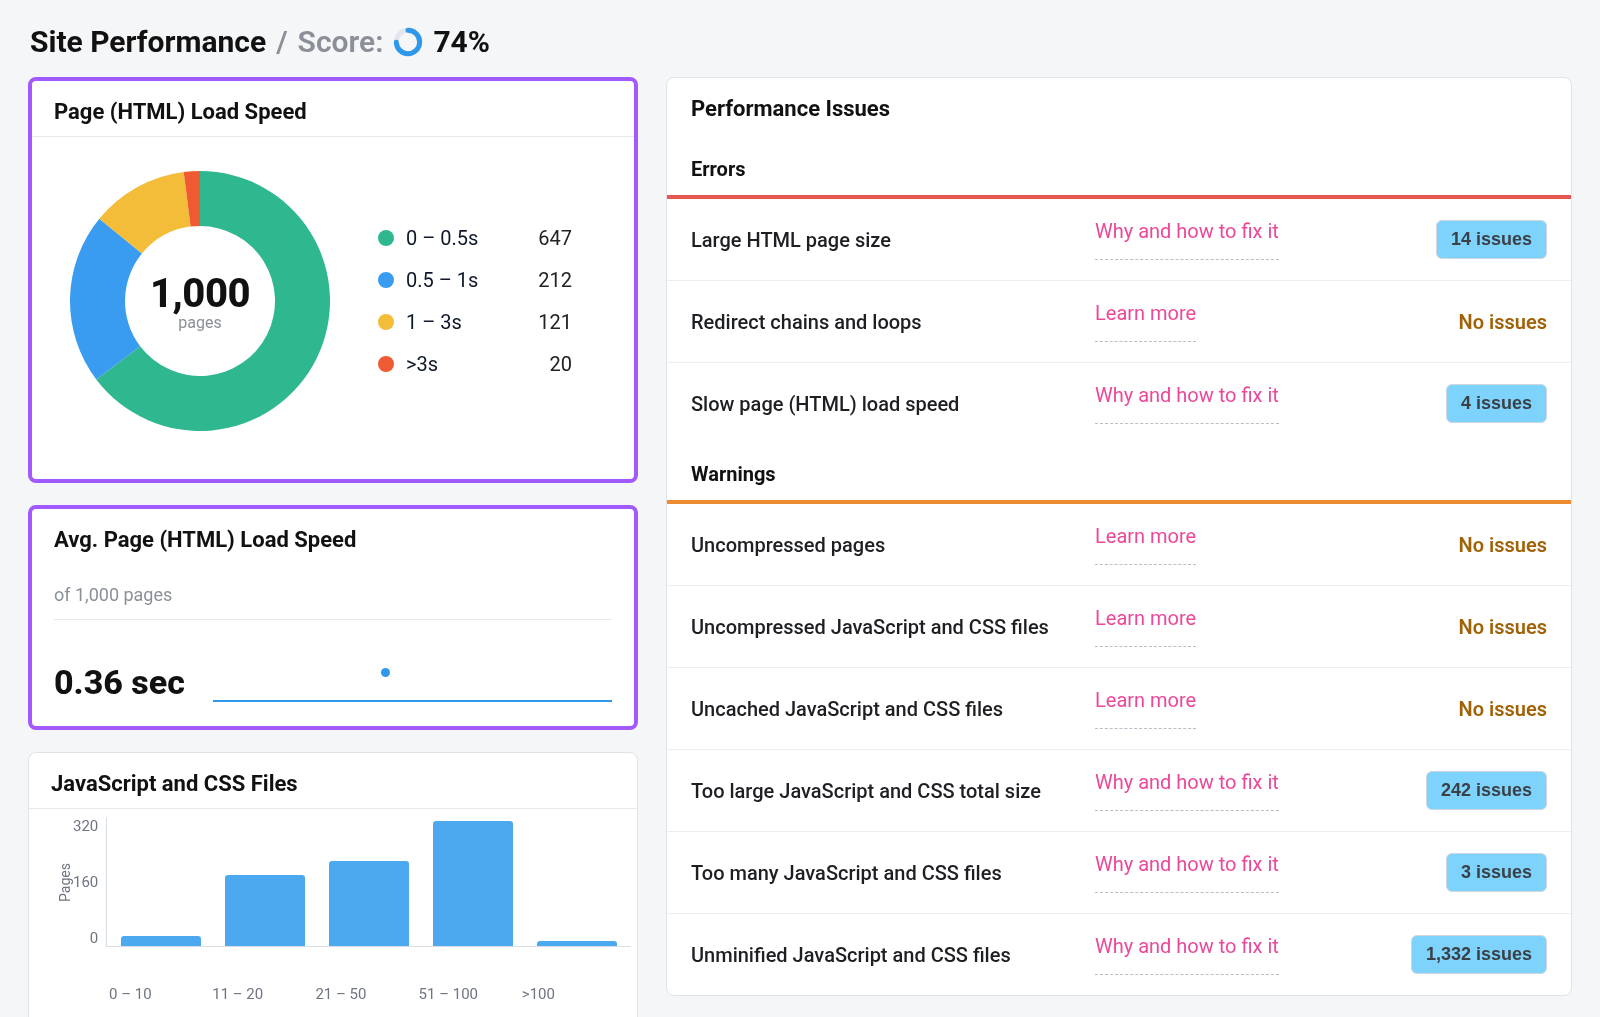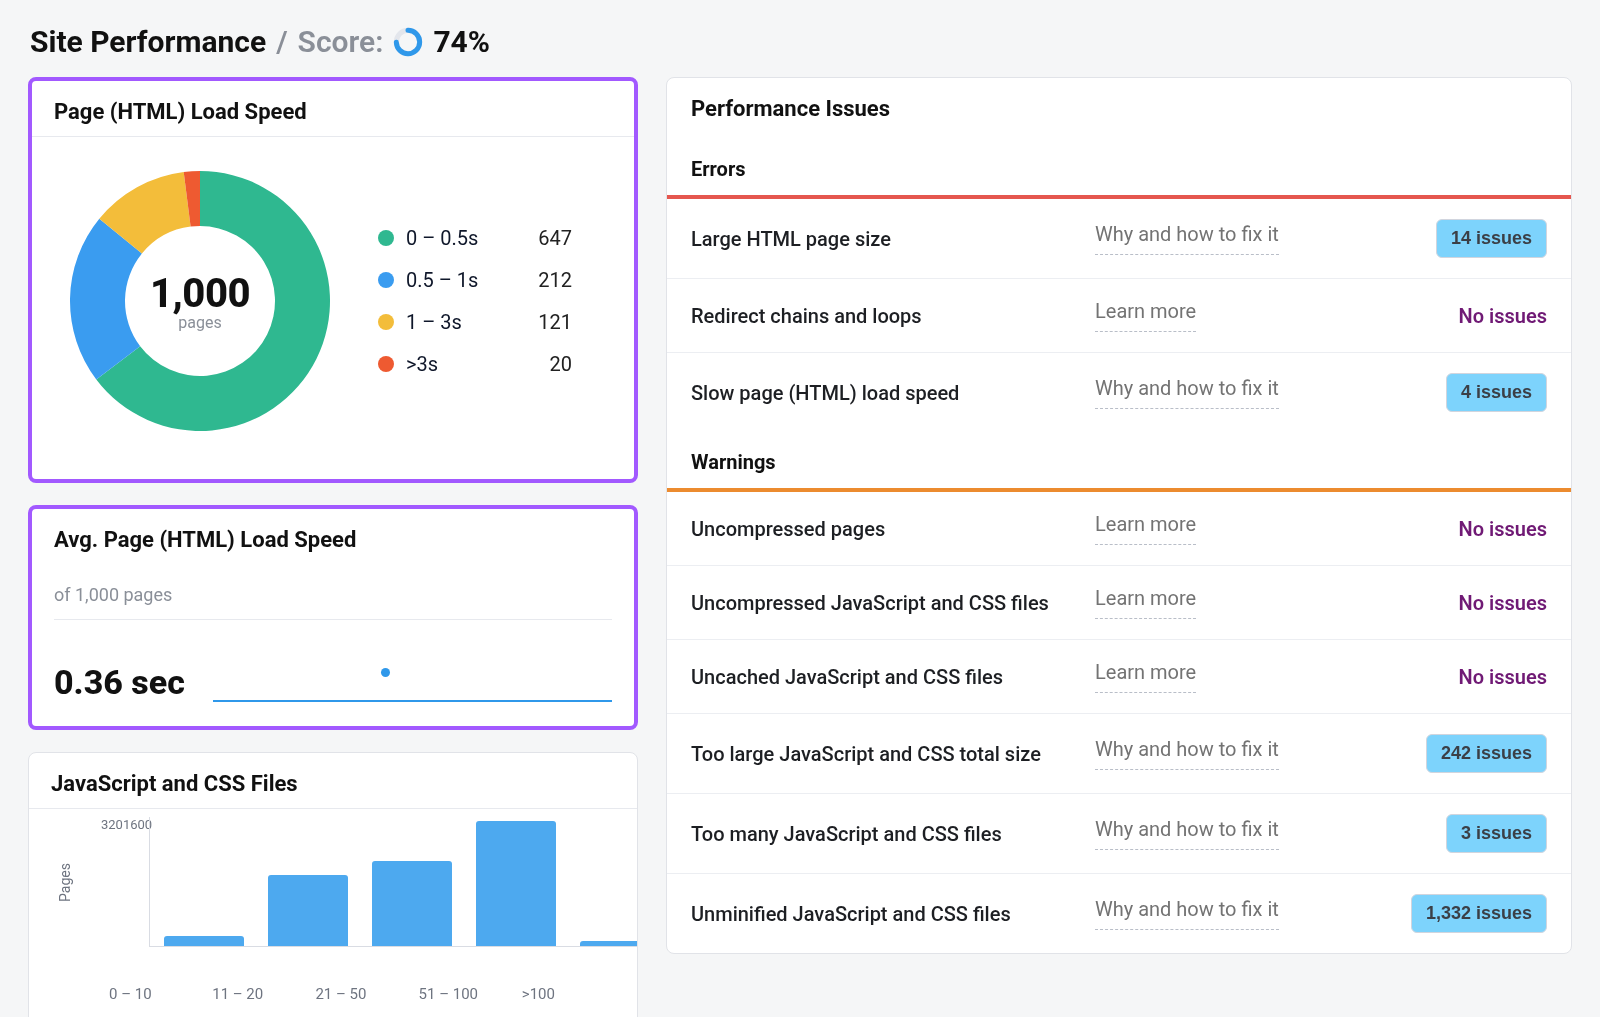--- a/index.html
+++ b/index.html
@@ -55,23 +55,23 @@
   .spark-dot {
     position: absolute; width: 9px; height: 9px; background: #2f98ea; border-radius: 50%;
     bottom: 25px; left: 42%;
   }
 
   
   .bars-body { padding: 8px 22px 22px 22px; }
   .bars-area { display: flex; align-items: stretch; }
   .ylab { writing-mode: vertical-rl; transform: rotate(180deg); text-align: center;
           font-size: 14px; color: #6e7480; padding-right: 6px; align-self: center; }
-  .axis-col { display: flex; flex-direction: row; justify-content: space-between;
-              padding: 0 8px 0 0; height: 130px; font-size: 13px; color: #6e7480; text-align: right;
-              width: 48px; margin-left: 28px; }
+  .axis-col { display: flex; flex-direction: column; justify-content: space-between;
+              padding: 0 8px 0 0; height: 130px; font-size: 15px; color: #6e7480; text-align: right;
+              width: 48px; }
   .bars { position: relative; flex: 1; height: 130px; border-left: 1px solid #d9dce3;
           border-bottom: 1px solid #d9dce3; display: flex; align-items: flex-end;
           gap: 24px; padding: 0 14px; }
   .bar { width: 80px; background: #4da9ef; border-radius: 3px 3px 0 0; }
   .bar-labels { display: flex; gap: 24px; padding: 6px 14px 0 58px; font-size: 15px; color: #6e7480; }
   .bar-cat { width: 80px; text-align: left; margin-top: 32px; }
 
   
   .right .card-title { padding: 18px 24px 18px 24px; }
   .section-head {
@@ -80,23 +80,23 @@
   .rule-err { height: 4px; background: #e5574f; }
   .rule-warn { height: 4px; background: #ec8b2f; }
   .issue-row {
     display: grid; grid-template-columns: 1fr 260px 160px;
     align-items: center; gap: 32px;
     padding: 20px 24px; border-bottom: 1px solid #eceef2;
     font-size: 20px;
   }
   .issue-row:last-child { border-bottom: none; }
   .issue-name { color: #1d1f23; font-weight: 500; }
-  .why-link { color: #737373; text-decoration: none; border-bottom: 1.5px dashed #b9bec8;
-              padding-bottom: 8px; cursor: pointer; width: fit-content; }
-  .no-issues { color: #701a75; font-weight: 600; text-align: right; }
+  .why-link { color: #ec4899; text-decoration: none; border-bottom: 1.5px dashed #b9bec8;
+              padding-bottom: 16px; cursor: pointer; width: fit-content; }
+  .no-issues { color: #a16207; font-weight: 600; text-align: right; }
   .issue-btn {
     justify-self: end;
     background: #7dd3fc; border: 1px solid #d1d5de; border-radius: 6px;
     color: #3b3f46; font-size: 18px; font-weight: 600; padding: 8px 14px;
     cursor: pointer; white-space: nowrap;
   }
 </style>
 </head>
 <body>
 

